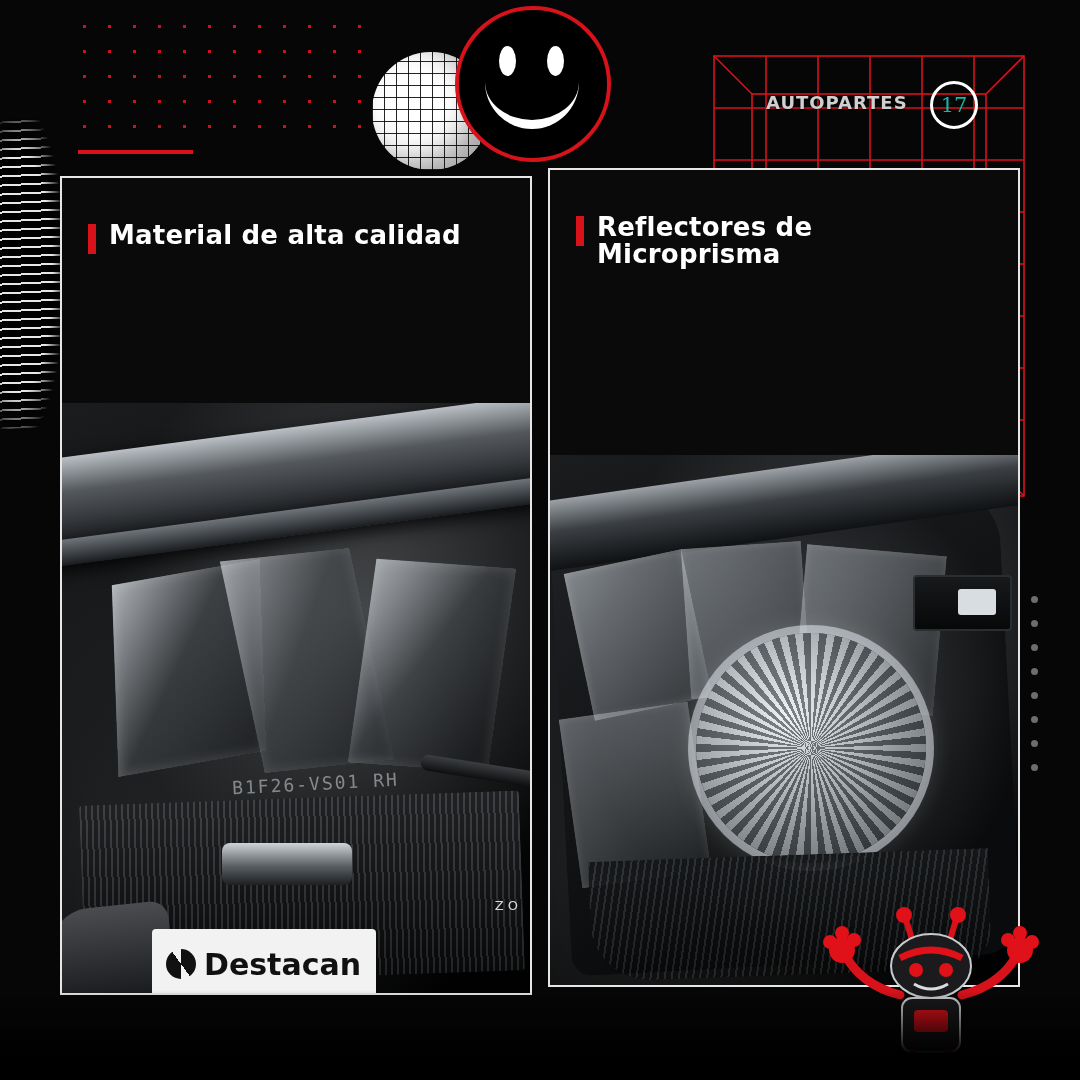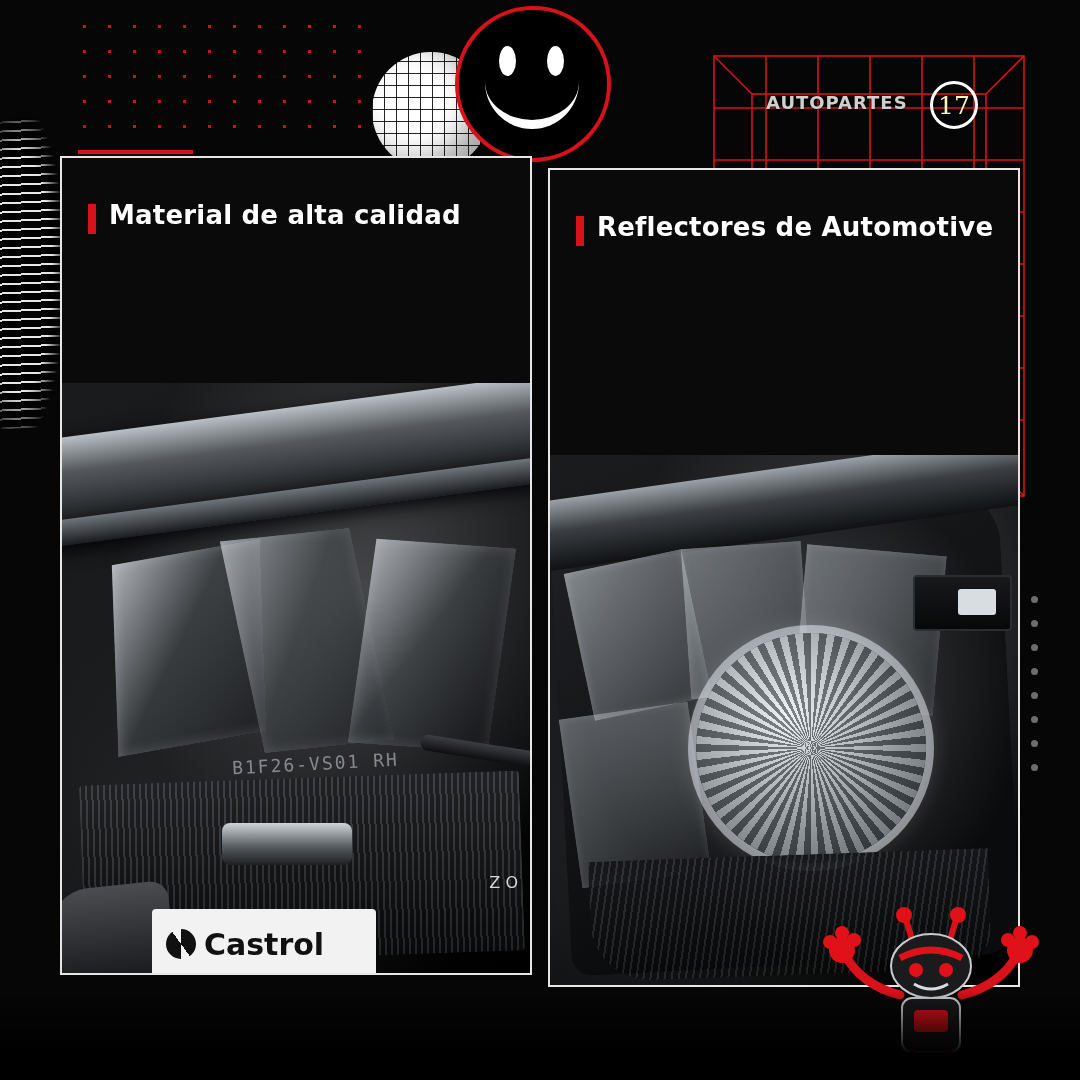--- a/index.html
+++ b/index.html
@@ -100,23 +100,23 @@
     letter-spacing: 1px;
     color: #cfcfcf;
     text-shadow: 0 0 2px #000;
   }
   .brand-badge {
     position: absolute;
     left: 930px; top: 81px;
     width: 42px; height: 42px;
     border-radius: 50%;
     border: 3px solid #fff;
-    color: #fef9c3;
+    color: #14b8a6;
     font-family: "DejaVu Serif", serif;
-    font-size: 25px;
+    font-size: 21px;
     display: flex; align-items: center; justify-content: center;
   }
 
   
   .scribble {
     position: absolute;
     left: 0; top: 118px;
     width: 62px; height: 310px;
     background: repeating-linear-gradient(
       0deg,
@@ -158,21 +158,21 @@
     background: #6d6d6d;
   }
 
   
   .panel {
     position: absolute;
     border: 2px solid #e6e6e6;
     background: #0a0a0a;
     overflow: hidden;
   }
-  .panel.left  { left: 60px;  top: 156px; width: 468px; height: 815px; }
+  .panel.left  { left: 60px;  top: 176px; width: 468px; height: 815px; }
   .panel.right { left: 548px; top: 168px; width: 468px; height: 815px; }
 
   .panel-head {
     padding: 44px 20px 8px 26px;
   }
   .panel-title {
     display: flex;
     align-items: flex-start;
     gap: 13px;
     margin-bottom: 10px;
@@ -271,21 +271,21 @@
     right: -10px; top: 360px;
     width: 120px; height: 16px;
     background: linear-gradient(180deg, #3c3f42, #0d0e0f);
     border-radius: 8px;
     transform: rotate(9deg);
   }
   .side-letters {
     position: absolute;
     right: 12px; bottom: 78px;
     font-family: "DejaVu Sans", sans-serif;
-    font-size: 16px;
+    font-size: 13px;
     color: #d9d9d9;
     line-height: 1.5;
     text-align: right;
   }
   .castrol {
     position: absolute;
     left: 90px; bottom: -6px;
     width: 210px; height: 70px;
     background: #f2f2f2;
     border-radius: 4px;
@@ -465,30 +465,30 @@
       <div class="facet f3"></div>
       <div class="part-code">B1F26-VS01 RH</div>
       <div class="cable"></div>
       <div class="striped"></div>
       <div class="chrome-clip"></div>
       <div class="side-letters">Z
 O</div>
       <div class="seat"></div>
       <div class="castrol">
         <span class="swirl"></span>
-        <span>Castrol</span>
+        <span>Destacan</span>
       </div>
     </div>
   </div>
 
   <div class="panel right">
     <div class="panel-head">
       <div class="panel-title">
         <span class="title-bar"></span>
-        <span class="title-text">Reflectores de Automotive</span>
+        <span class="title-text">Reflectores de Microprisma</span>
       </div>
     </div>
 
     <div class="photo">
       <div class="hl-base"></div>
       <div class="r-housing"></div>
       <div class="r-topbar"></div>
       <div class="r-prism p1"></div>
       <div class="r-prism p2"></div>
       <div class="r-prism p3"></div>

